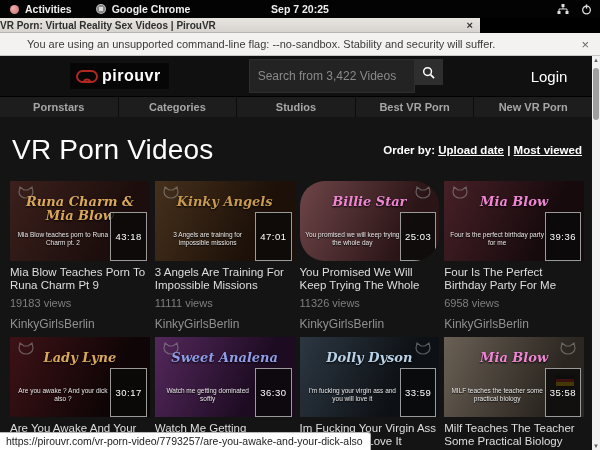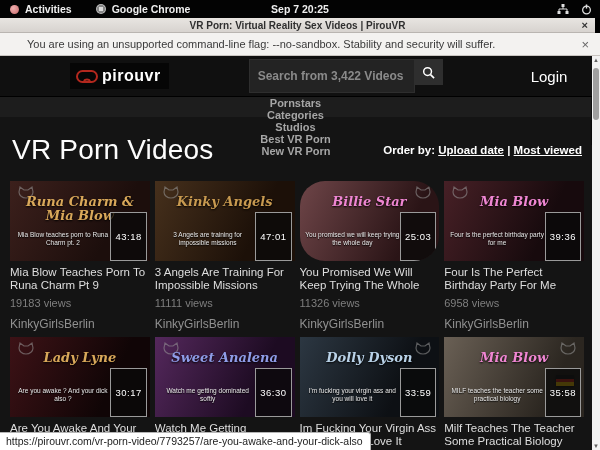--- a/index.html
+++ b/index.html
@@ -10,49 +10,49 @@
   .sysbar { position:absolute; top:0; left:0; width:600px; height:18px; background:#030303;
     display:flex; align-items:center; color:#efefef; font-size:10.5px; font-weight:bold; }
   .sysbar .left { display:flex; align-items:center; gap:6px; margin-left:10px; }
   .dot-ico { width:9px; height:9px; border-radius:50%; background:radial-gradient(circle at 35% 35%, #f0b0b0, #c96a6a); display:inline-block; }
   .chrome-ico { width:10px; height:10px; border-radius:50%; background:radial-gradient(circle at 50% 50%, #ddd 0 30%, #888 31% 60%, #bbb 61%); display:inline-block; margin-left:18px; }
   .sysbar .clock { position:absolute; left:0; right:0; text-align:center; }
   .sysbar .right { position:absolute; right:8px; display:flex; gap:12px; align-items:center; }
   .sysbar svg { display:block; }
 
   
-  .titlebar { position:absolute; top:18px; left:0; width:595px; height:15px;
+  .titlebar { position:absolute; top:18px; left:0; width:480px; height:15px;
     background:linear-gradient(#e8e5e1,#d7d3cf); border-bottom:1px solid #b9b5b1;
-    display:flex; align-items:center; justify-content:center;
+    display:flex; align-items:center; justify-content:flex-start;
     font-size:10px; font-weight:bold; color:#2f2f2f; }
   .titlebar .close { position:absolute; right:7px; top:1px; font-size:11px; color:#333; cursor:default; }
 
   
   .infobar { position:absolute; top:33px; left:0; width:600px; height:23px; background:#f3f2f0;
     border-bottom:1px solid #c9c5c1; display:flex; align-items:center;
     font-size:11px; color:#3a3a3a; padding:0 27px; }
   .infobar .close { position:absolute; right:11px; font-size:13px; color:#666; }
 
   
   .site { position:absolute; top:56px; left:0; width:592px; height:394px; background:#141414; overflow:hidden; }
 
   .hdr { height:40px; background:#101010; display:flex; align-items:center;gap:32px; }
   .burger { width:15px; margin-left:22px; display:flex; flex-direction:column; gap:3px; }
   .burger i { height:2px; background:#e6e6e6; border-radius:1px; }
   .logo { display:flex; align-items:center; gap:4px; margin-left:16px; background:#060606; padding:4px 8px 4px 6px; }
   .logo .word { color:#fff; font-weight:bold; font-size:16px; letter-spacing:.5px; }
   .search-wrap { display:flex; margin-left:48px; }
   .search-input { width:166px; height:26px; background:#232323; border:1px solid #2e2e2e; color:#9a9a9a;
-    font-size:12px; padding:16px 8px; outline:none;font-weight:bold; }
+    font-size:12px; padding:16px 8px; outline:none; }
   .search-input::placeholder { color:#8a8a8a; }
   .search-btn { width:28px; height:26px; background:#2e2e2e; border:none; color:#fff; display:flex; align-items:center; justify-content:center; }
   .login { color:#fff; font-size:15px; margin-left:56px; }
   .join { margin-left:14px; background:#2baae2; color:#fff; font-size:13px; border:none; padding:20px 17px; border-radius:2px; }
 
-  .nav { height:21px; background:#1d1d1d; display:flex; border-top:1px solid #000;flex-direction:column; }
+  .nav { height:21px; background:#1d1d1d; display:flex; border-top:1px solid #000; }
   .nav-item { flex:1; display:flex; align-items:center; justify-content:center;
     color:#a6a6a6; font-size:11px; font-weight:bold; border-right:1px solid #0c0c0c; }
   .nav-item:last-child { border-right:none; }
 
   .headrow { display:flex; align-items:center; justify-content:space-between; padding:17px 10px 15px 12px; }
   .h1 { color:#fdfdfd; font-size:28px; font-weight:400; letter-spacing:.2px; }
   .orderby { color:#fff; font-size:11.5px; font-weight:bold; }
   .orderby a { color:#fff; text-decoration:underline; }
 
   .cards { display:grid; grid-template-columns:repeat(4,1fr); column-gap:5px; row-gap:6px; padding:0 8px 0 10px; }

